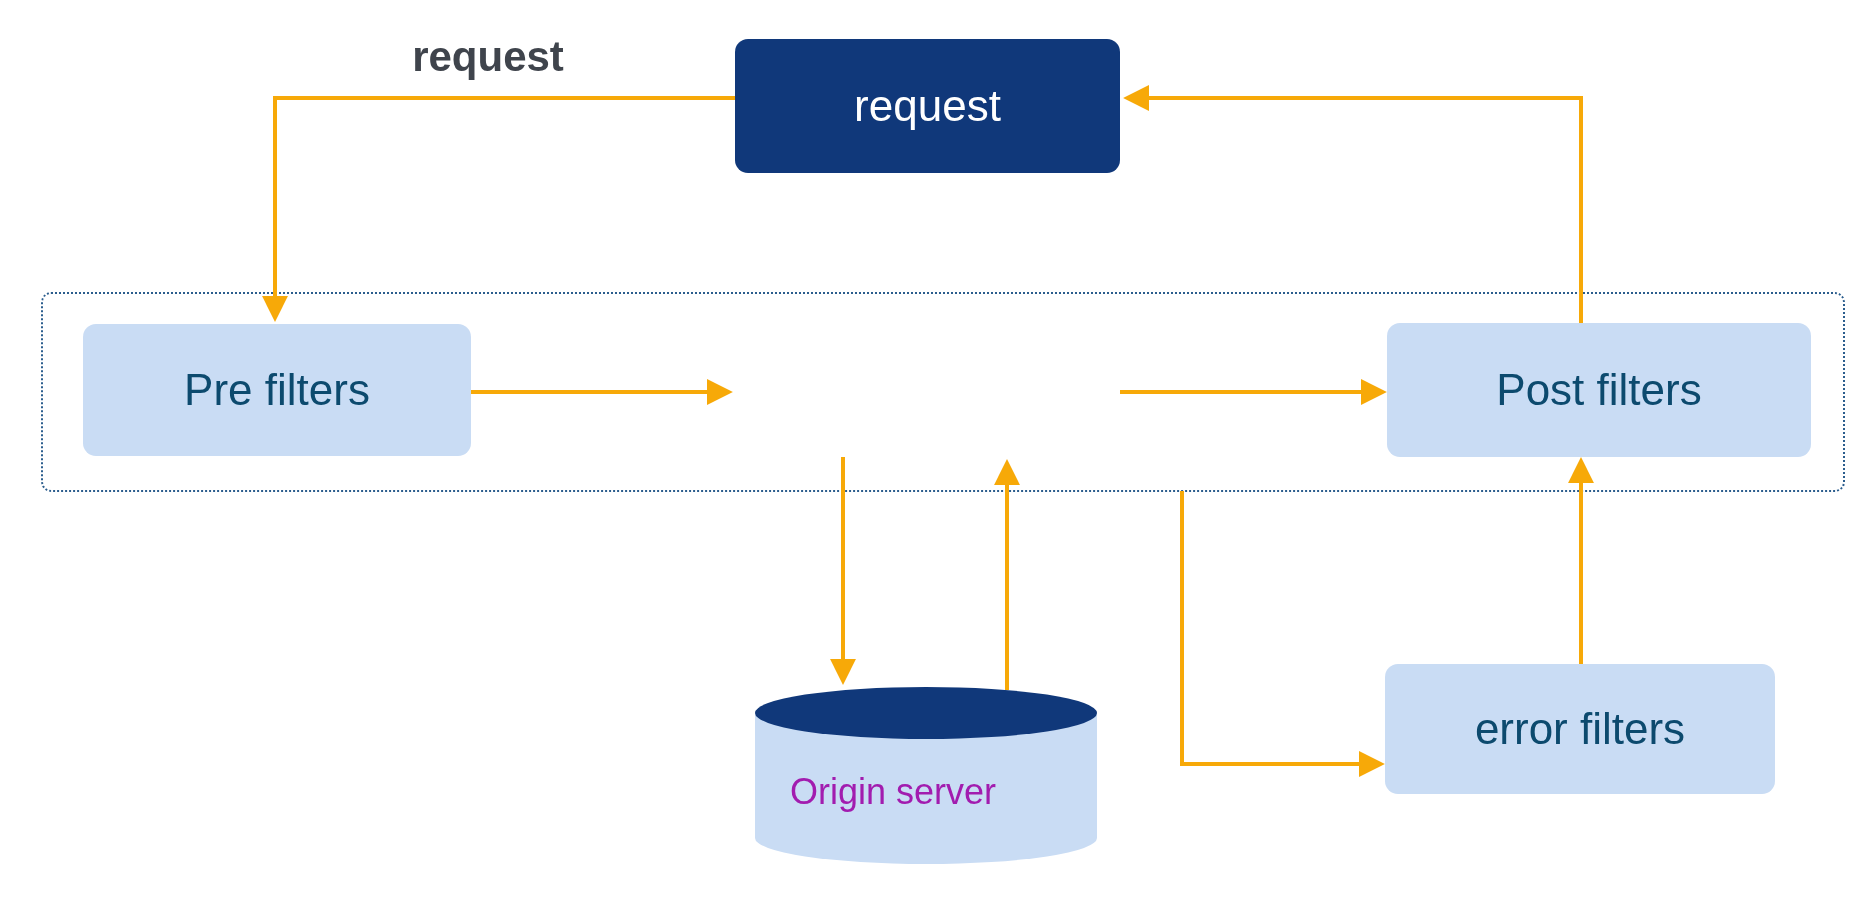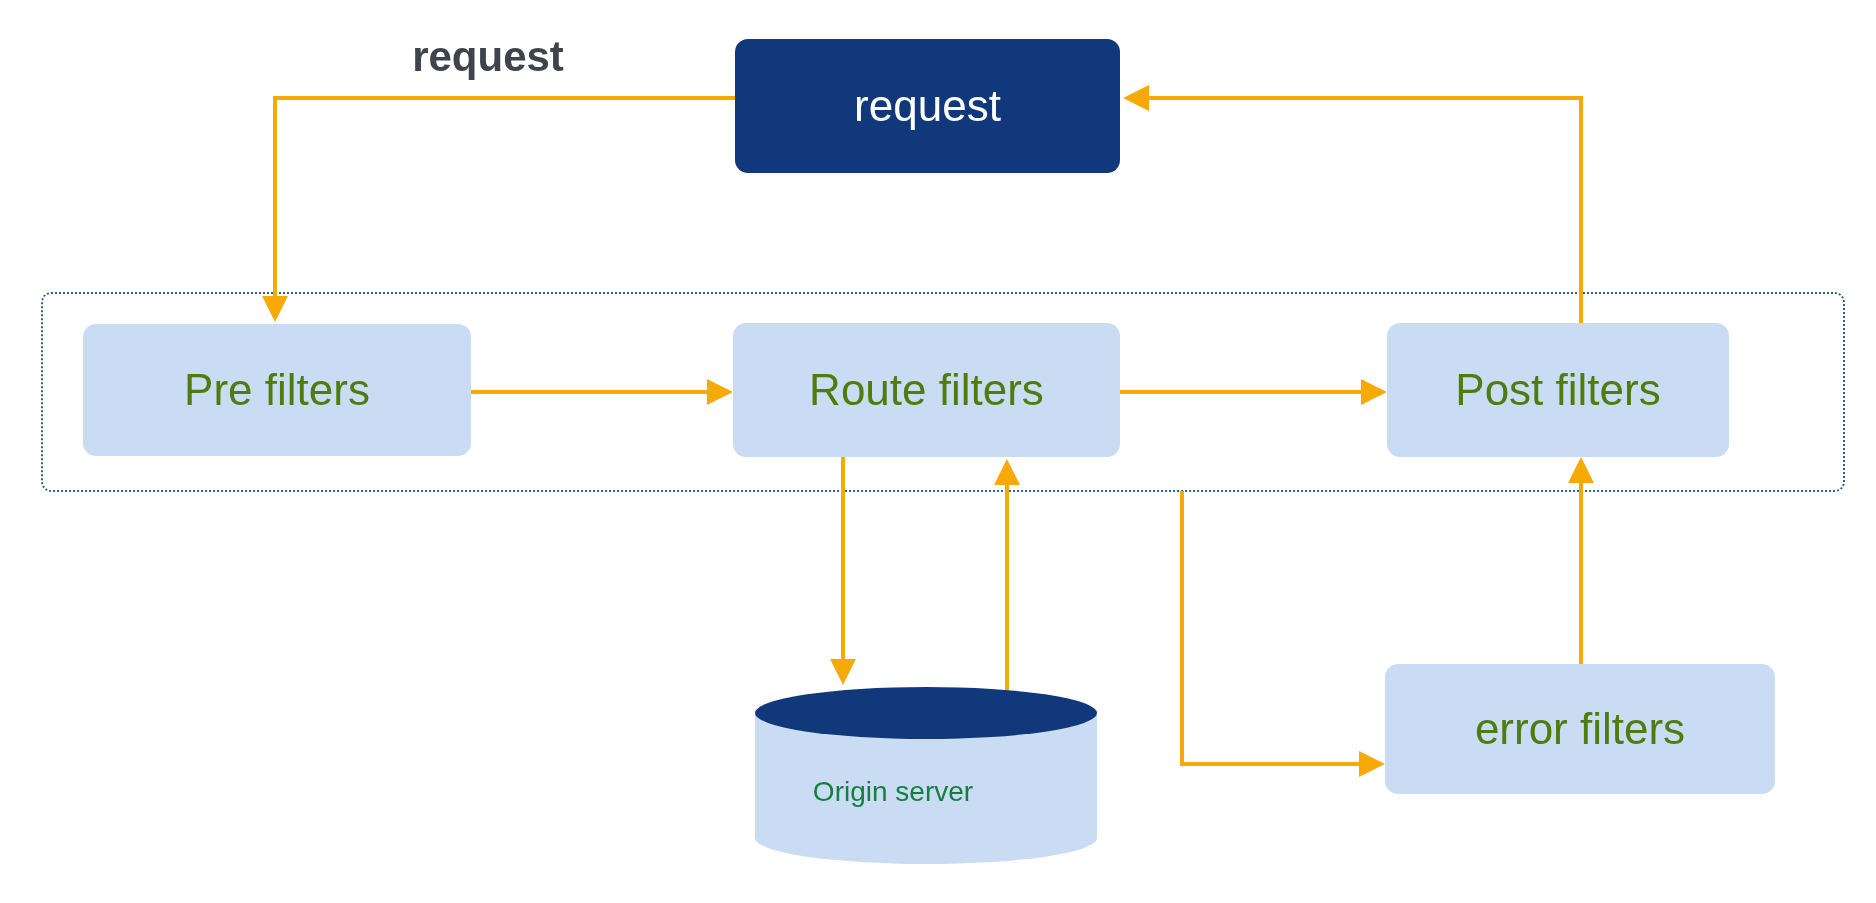--- a/index.html
+++ b/index.html
@@ -21,34 +21,34 @@
     top: 0;
     z-index: 1;
   }
   .node {
     position: absolute;
     display: flex;
     align-items: center;
     justify-content: center;
     border-radius: 13px;
     font-size: 44px;
-    color: #4d7c0f;
+    color: #0c4a6e;
     z-index: 2;
   }
   .node--light {
     background: #c9dcf4;
   }
   .node--dark {
     background: #10387a;
     color: #ffffff;
   }
   .node--request { left: 735px; top: 39px;  width: 385px; height: 134px; }
   .node--pre     { left: 83px;  top: 324px; width: 388px; height: 132px; }
   .node--route   { left: 733px; top: 323px; width: 387px; height: 134px; }
-  .node--post    { left: 1387px;top: 323px; width: 342px; height: 134px; }
+  .node--post    { left: 1387px;top: 323px; width: 424px; height: 134px; }
   .node--error   { left: 1385px;top: 664px; width: 390px; height: 130px; }
   .filter-chain {
     position: absolute;
     left: 41px;
     top: 292px;
     width: 1800px;
     height: 196px;
     border: 2px dotted #2b5d8d;
     border-radius: 10px;
     z-index: 0;
@@ -68,22 +68,22 @@
   .flow-label--response { left: 1236px; top: 28px; }
   .origin-label {
     position: absolute;
     left: 755px;
     top: 757px;
     width: 276px;
     height: 70px;
     display: flex;
     align-items: center;
     justify-content: center;
-    font-size: 28px;
-    color: #15803d;
+    font-size: 36px;
+    color: #a21caf;
     z-index: 2;
   }
 </style>
 </head>
 <body>
 
 <div class="canvas">
 
   <div class="filter-chain"></div>
 
@@ -114,23 +114,20 @@
   <div class="flow-label flow-label--request">request</div>
 
   <div class="node node--dark node--request">
     <span>request</span>
   </div>
 
   <div class="node node--light node--pre">
     <span>Pre filters</span>
   </div>
 
-  <div class="node node--light node--route">
-    <span>Route filters</span>
-  </div>
 
   <div class="node node--light node--post">
     <span>Post filters</span>
   </div>
 
   <div class="node node--light node--error">
     <span>error filters</span>
   </div>
 
   <div class="origin-label">Origin server</div>

